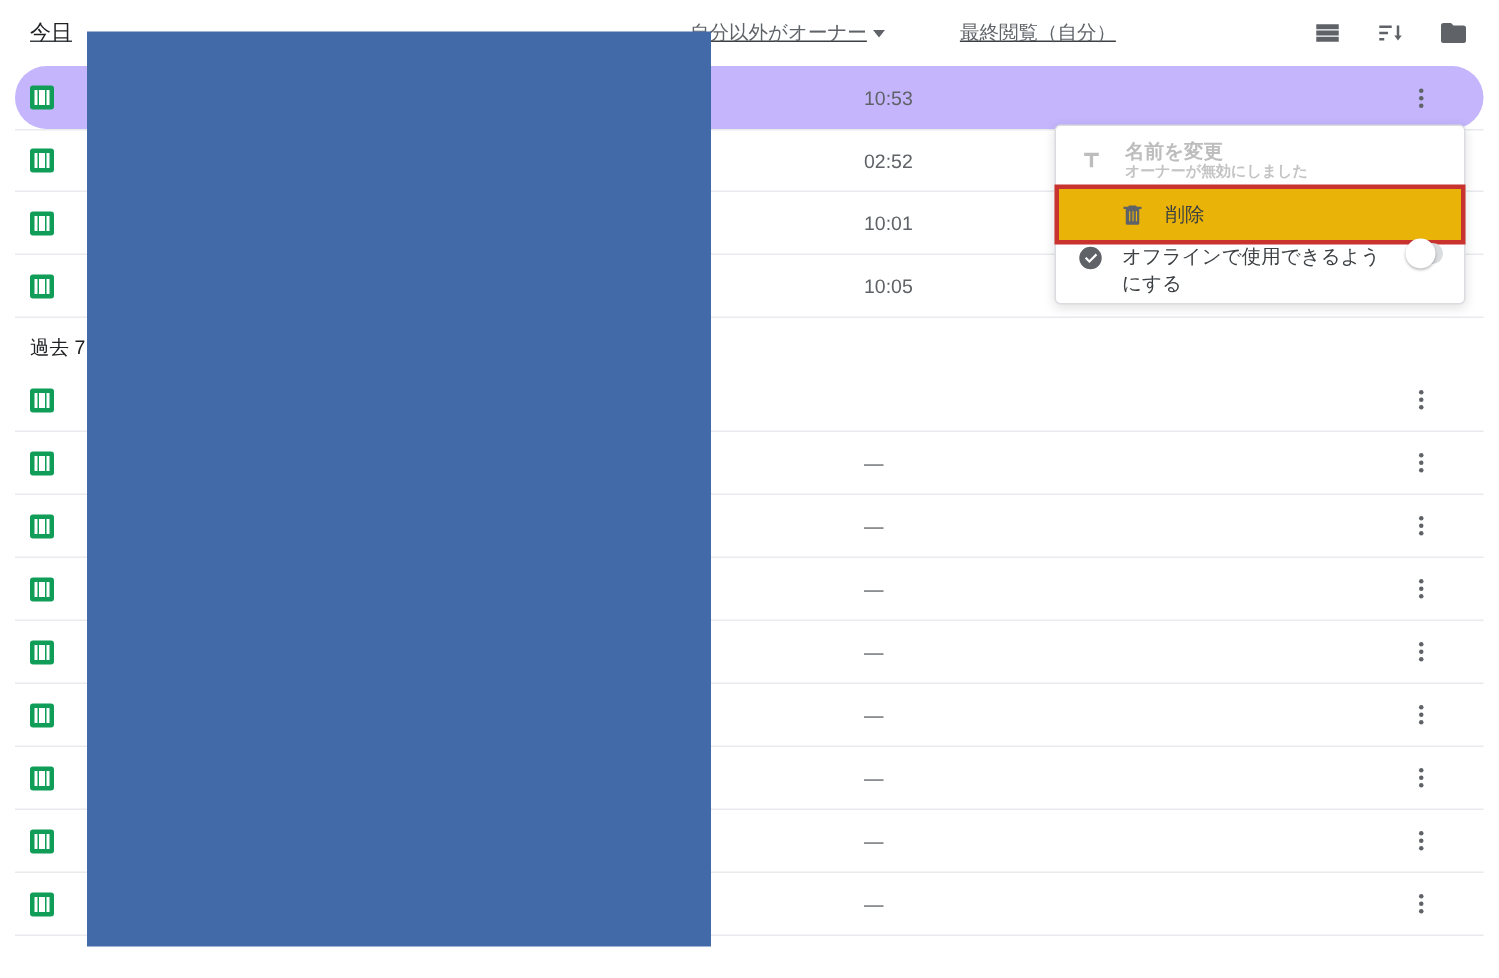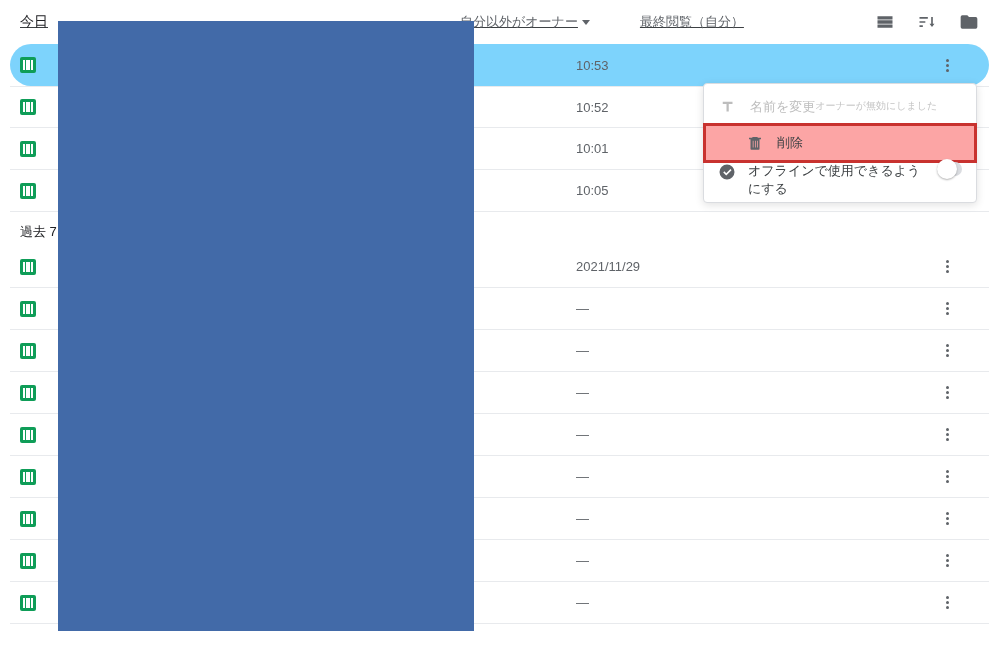--- a/index.html
+++ b/index.html
@@ -44,21 +44,21 @@
   }
   .row {
     display: flex;
     align-items: center;
     height: 42px;
     border-bottom: 1px solid #e8eaed;
     padding-left: 10px;
     padding-right: 30px;
   }
   .row.selected {
-    background: #7dd3fc;
+    background: #c4b5fd;
     border-radius: 22px;
     border-bottom: none;
   }
   .row.selected + .row { border-top: 1px solid #e8eaed; }
   .doc-icon {
     width: 16px; height: 16px;
     background: #0f9d58;
     border-radius: 2px;
     position: relative;
     flex: 0 0 16px;
@@ -126,24 +126,24 @@
     padding: 0 14px;
     gap: 12px;
     font-size: 13px;
     color: #3c4043;
     cursor: pointer;
   }
   .menu-item.disabled { color: #bdbdbd; cursor: default; }
   .menu-item.disabled .micon svg { fill: #bdbdbd; }
   .menu-item .micon { width: 20px; height: 20px; display: flex; align-items: center; justify-content: center; }
   .menu-item .micon svg { width: 18px; height: 18px; fill: #5f6368; }
-  .menu-item .labels { display: flex; flex-direction: row; line-height: 1.15; }
+  .menu-item .labels { display: flex; flex-direction: column; line-height: 1.15; font-weight: bold; }
   .menu-item .sublabel { font-size: 10px; color: #c4c4c4; }
   .menu-item.highlight {
-    background: #fca5a5;
+    background: #eab308;
     outline: 3px solid #c8322f;
     outline-offset: -2px;
     height: 38px;
     padding-left: 41px;
   }
   .menu-last { display:flex; align-items:flex-start; }
   .menu-last .toggle {
     margin-left: auto;
     width: 30px; height: 14px;
     background: #dadce0;
@@ -198,42 +198,41 @@
           <div class="kebab">
             <span></span>
             <span></span>
             <span></span>
           </div>
         </div>
     </div>
     <div class="row">
       <div class="doc-icon"></div>
       <div class="name-col"></div>
-      <div class="date-col">10:52</div>
+      <div class="date-col">02:52</div>
       <div class="actions-col"></div>
     </div>
     <div class="row">
       <div class="doc-icon"></div>
       <div class="name-col"></div>
       <div class="date-col">10:01</div>
       <div class="actions-col"></div>
     </div>
     <div class="row">
       <div class="doc-icon"></div>
       <div class="name-col"></div>
       <div class="date-col">10:05</div>
       <div class="actions-col"></div>
     </div>
 
     <div class="section-label">過去 7</div>
 
     <div class="row">
       <div class="doc-icon"></div>
       <div class="name-col"></div>
-      <div class="date-col">2021/11/29</div>
       <div class="actions-col">
           <div class="kebab">
             <span></span>
             <span></span>
             <span></span>
           </div>
         </div>
     </div>
 
 

